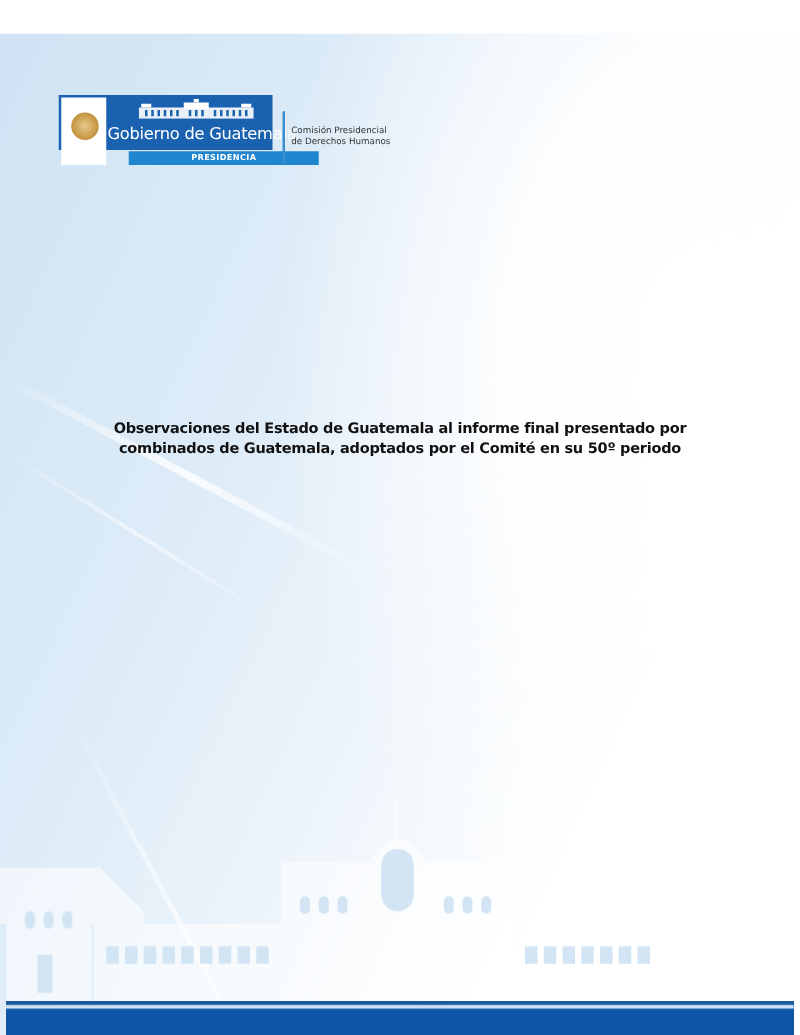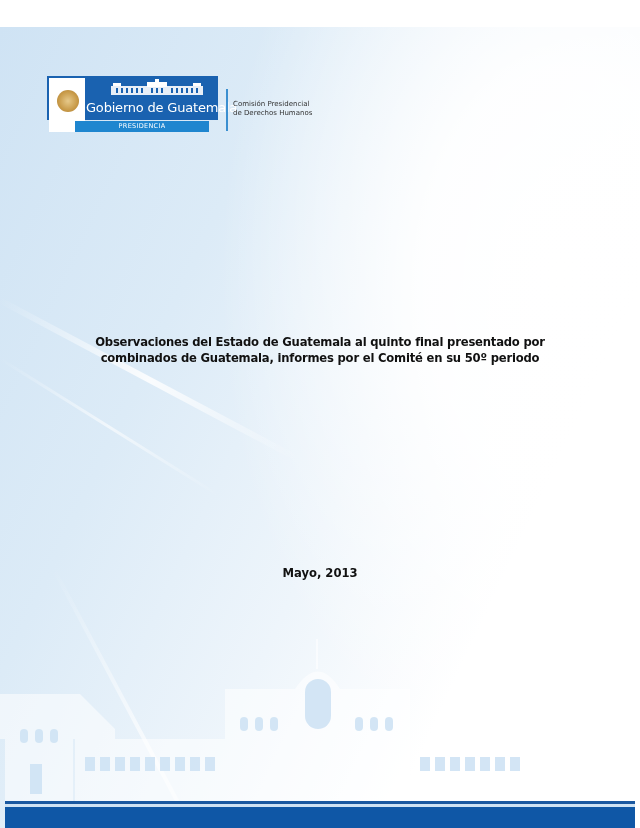--- a/index.html
+++ b/index.html
@@ -12,21 +12,21 @@
   .ray { position:absolute; background:linear-gradient(90deg, rgba(255,255,255,0), rgba(255,255,255,0.85), rgba(255,255,255,0)); transform-origin:top left; }
   .ray1 { left:0; top:270px; width:340px; height:6px; transform:rotate(28deg); }
   .ray2 { left:0; top:330px; width:260px; height:3px; transform:rotate(32deg); opacity:.7; }
   .ray3 { left:55px; top:540px; width:420px; height:4px; transform:rotate(62deg); opacity:.8; }
   .logo { position:absolute; left:47px; top:49px; width:171px; height:58px; }
   .logo-main { position:absolute; left:0; top:0; width:171px; height:44px; background:#1a62b0; }
   .logo-white { position:absolute; left:2px; top:2px; width:36px; height:54px; background:#fff; }
   .emblem { position:absolute; left:8px; top:12px; width:22px; height:22px; border-radius:50%; background:radial-gradient(circle,#e6c98a 0%,#c89a48 60%,#a87a30 100%); }
   .palace { position:absolute; left:64px; top:3px; width:92px; height:16px; }
   .logo-name { position:absolute; left:39px; top:24px; width:132px; font-size:13px; color:#fff; text-align:center; white-space:nowrap; letter-spacing:-0.2px; }
-  .logo-sub { position:absolute; left:28px; top:45px; width:134px; height:11px; background:#1f86cf; color:#fff; font-size:6.5px; font-weight:normal; text-align:center; line-height:11px; letter-spacing:0.3px; }
+  .logo-sub { position:absolute; left:56px; top:45px; width:152px; height:11px; background:#1f86cf; color:#fff; font-size:6.5px; font-weight:bold; text-align:center; line-height:11px; letter-spacing:0.3px; }
   .divider { position:absolute; left:226px; top:62px; width:2px; height:42px; background:#3b8fd0; }
   .commission { position:absolute; left:233px; top:73px; font-size:7px; line-height:9px; color:#333; }
   .title { position:absolute; left:80px; top:308px; width:480px; text-align:center; font-family:"DejaVu Sans", sans-serif; font-weight:bold; font-size:11.6px; line-height:15.6px; color:#111; letter-spacing:-0.2px; }
   .version { position:absolute; left:0; top:389px; width:640px; text-align:center; font-weight:bold; font-size:11.6px; color:#111; }
   .date { position:absolute; left:0; top:539px; width:640px; text-align:center; font-weight:bold; font-size:11.6px; color:#111; }
   .building { position:absolute; left:0; top:612px; width:640px; height:166px; }
   .band-thin { position:absolute; left:5px; top:774px; width:630px; height:3px; background:#1a58a0; }
   .band-light { position:absolute; left:5px; top:777px; width:630px; height:3px; background:#cfe2f3; }
   .band-thick { position:absolute; left:5px; top:780px; width:630px; height:21px; background:#0f57a6; }
 </style>
@@ -73,25 +73,24 @@
     <div class="logo-sub">PRESIDENCIA</div>
   </div>
 
   <div class="divider"></div>
   <div class="commission">
     <div>Comisión Presidencial</div>
     <div>de Derechos Humanos</div>
   </div>
 
   <div class="title">
-    <div>Observaciones del Estado de Guatemala al quinto final presentado por</div>
-    <div>combinados de Guatemala, informes por el Comité en su 50º periodo</div>
+    <div>Observaciones del Estado de Guatemala al informe final presentado por</div>
+    <div>combinados de Guatemala, adoptados por el Comité en su 50º periodo</div>
   </div>
 
-  <div class="date">Mayo, 2013</div>
 
   <svg class="building" viewBox="0 0 640 166" preserveAspectRatio="none">
     <g fill="#ffffff" opacity="0.55">
 
       <rect x="5" y="60" width="68" height="106"></rect>
       <polygon points="0,55 80,55 115,90 115,100 0,100"></polygon>
       <rect x="75" y="100" width="150" height="66"></rect>
 
       <rect x="225" y="50" width="185" height="116"></rect>
       <path d="M295,50 Q318,15 340,50 Z"></path>

